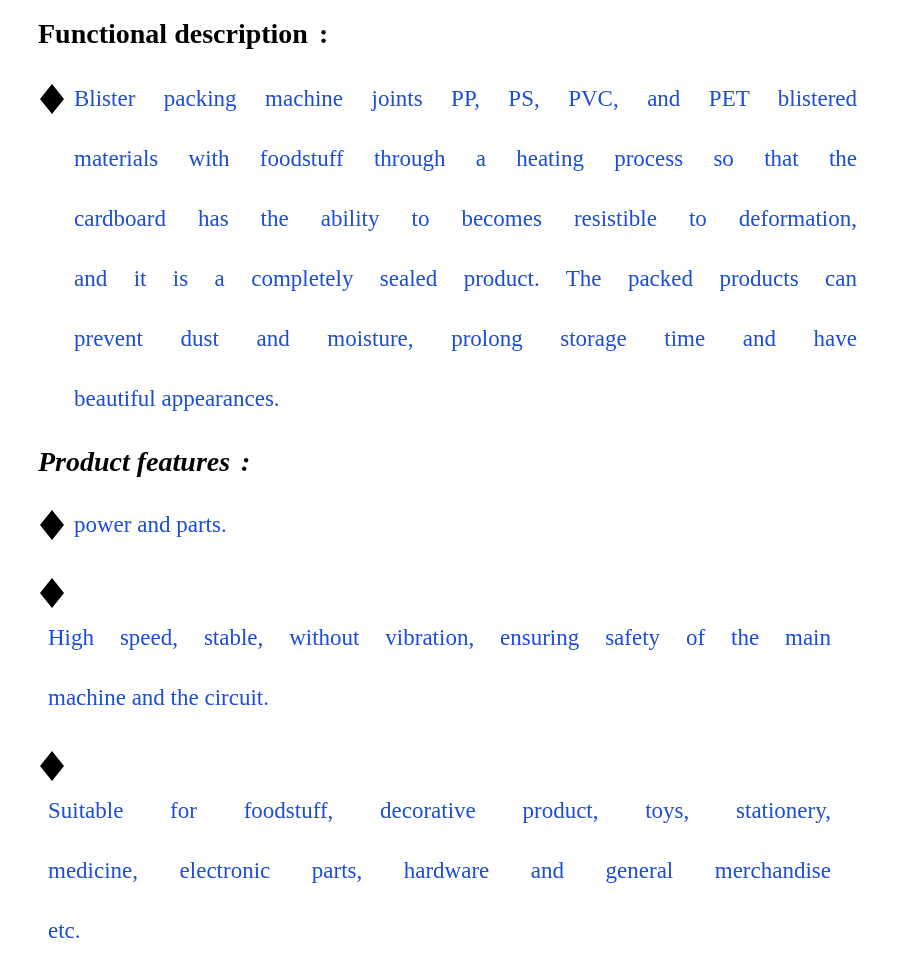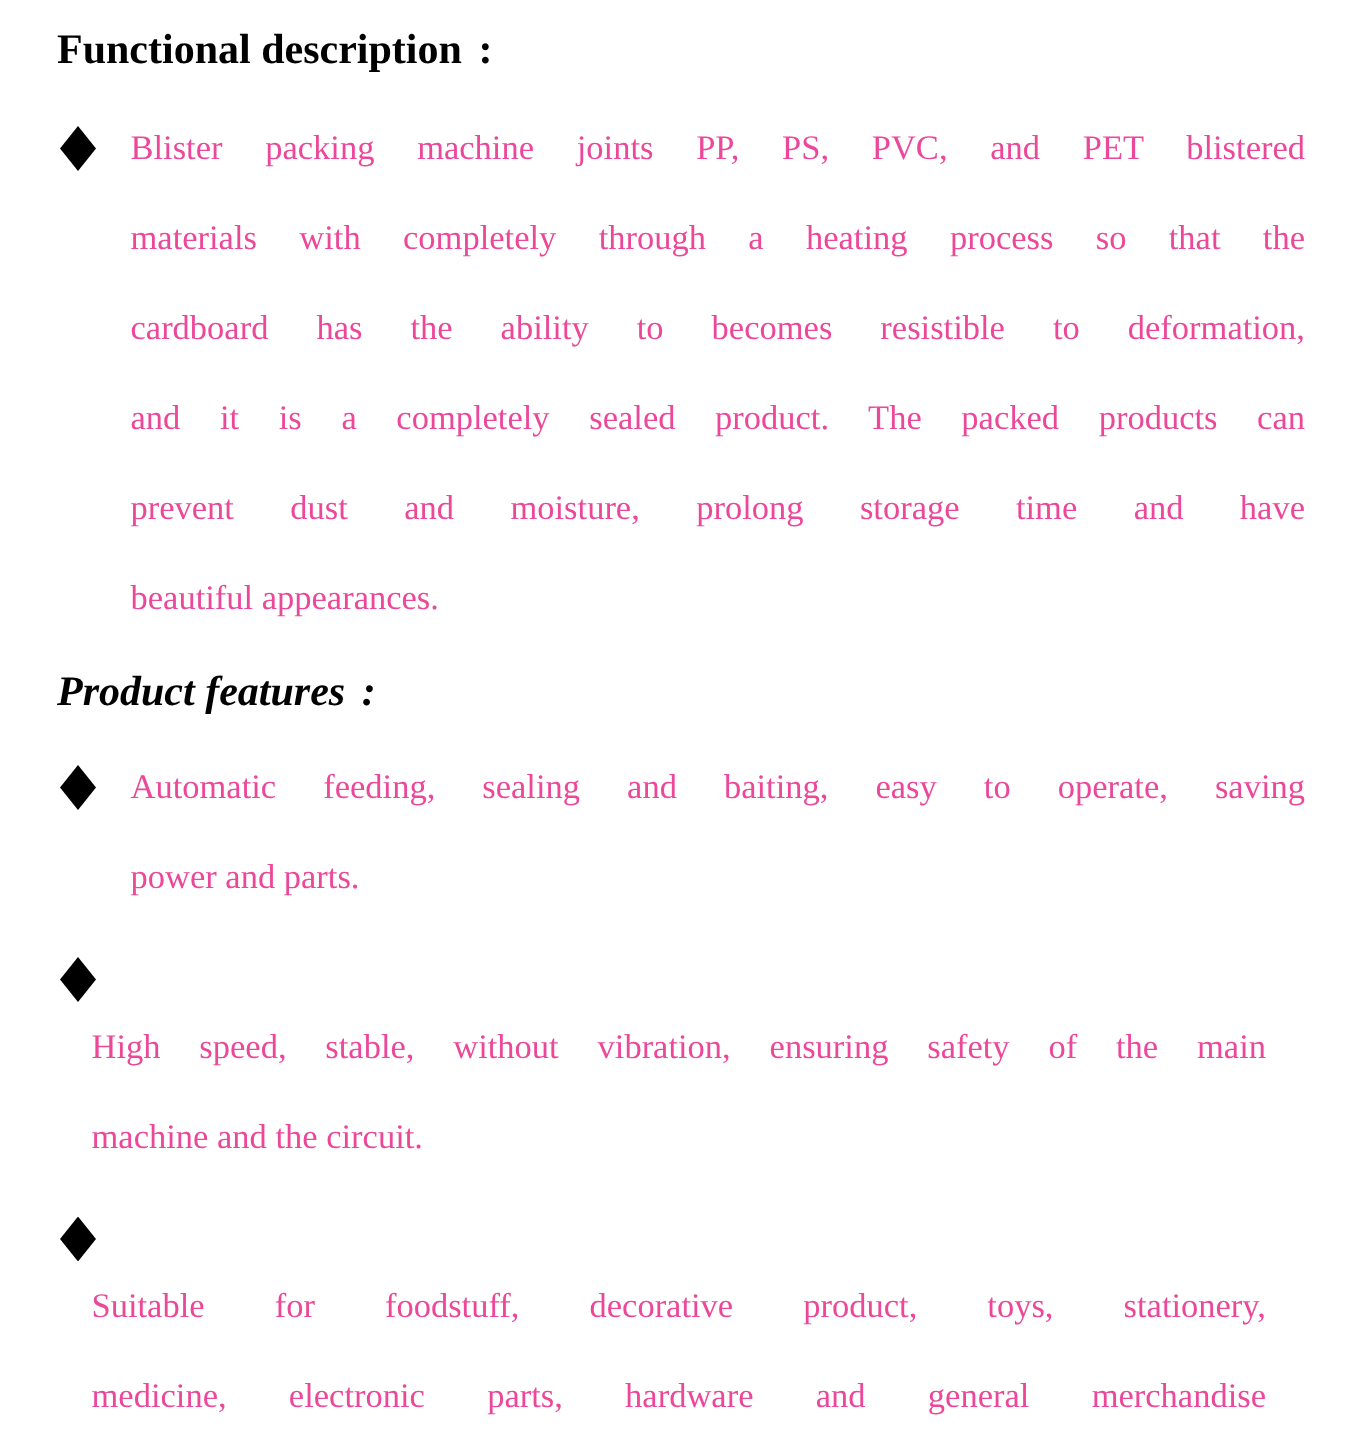--- a/index.html
+++ b/index.html
@@ -53,25 +53,25 @@
   }
   .bullet {
     flex: 0 0 auto;
     width: 24px;
     height: 30px;
     margin: 15px 0 0 2px;
     background: #000000;
     clip-path: polygon(50% 0%, 100% 50%, 50% 100%, 0% 50%);
   }
   .para {
-    margin-left: 23px;
+    margin-left: 10px;
     width: 783px;
     font-size: 23px;
     line-height: 60px;
-    color: #ec4899;
+    color: #1d4ed8;
   }
   .ln {
     text-align: justify;
     text-align-last: justify;
     white-space: normal;
   }
   .ln-last {
     text-align: left;
     text-align-last: left;
   }
@@ -80,34 +80,33 @@
 <body style="background: rgb(255, 255, 255); color: rgb(0, 0, 0);">
 
 <div class="doc">
 
   <h1 class="heading"><span>Functional description</span><span class="colon">:</span></h1>
 
   <section class="item item-first">
     <span class="bullet" style="background: rgb(0, 0, 0);"></span>
     <div class="para">
       <div class="ln">Blister packing machine joints PP, PS, PVC, and PET blistered</div>
-      <div class="ln">materials with completely through a heating process so that the</div>
+      <div class="ln">materials with foodstuff through a heating process so that the</div>
       <div class="ln">cardboard has the ability to becomes resistible to deformation,</div>
       <div class="ln">and it is a completely sealed product. The packed products can</div>
       <div class="ln">prevent dust and moisture, prolong storage time and have</div>
       <div class="ln ln-last">beautiful appearances.</div>
     </div>
   </section>
 
   <h1 class="heading heading-features"><span>Product features</span><span class="colon">:</span></h1>
 
   <section class="item item-feature-1">
     <span class="bullet" style="background: rgb(0, 0, 0);"></span>
     <div class="para">
-      <div class="ln">Automatic feeding, sealing and baiting, easy to operate, saving</div>
       <div class="ln ln-last">power and parts.</div>
     </div>
   </section>
 
   <section class="item item-gap">
     <span class="bullet" style="background: rgb(0, 0, 0);"></span>
     <div class="para">
       <div class="ln">High speed, stable, without vibration, ensuring safety of the main</div>
       <div class="ln ln-last">machine and the circuit.</div>
     </div>

